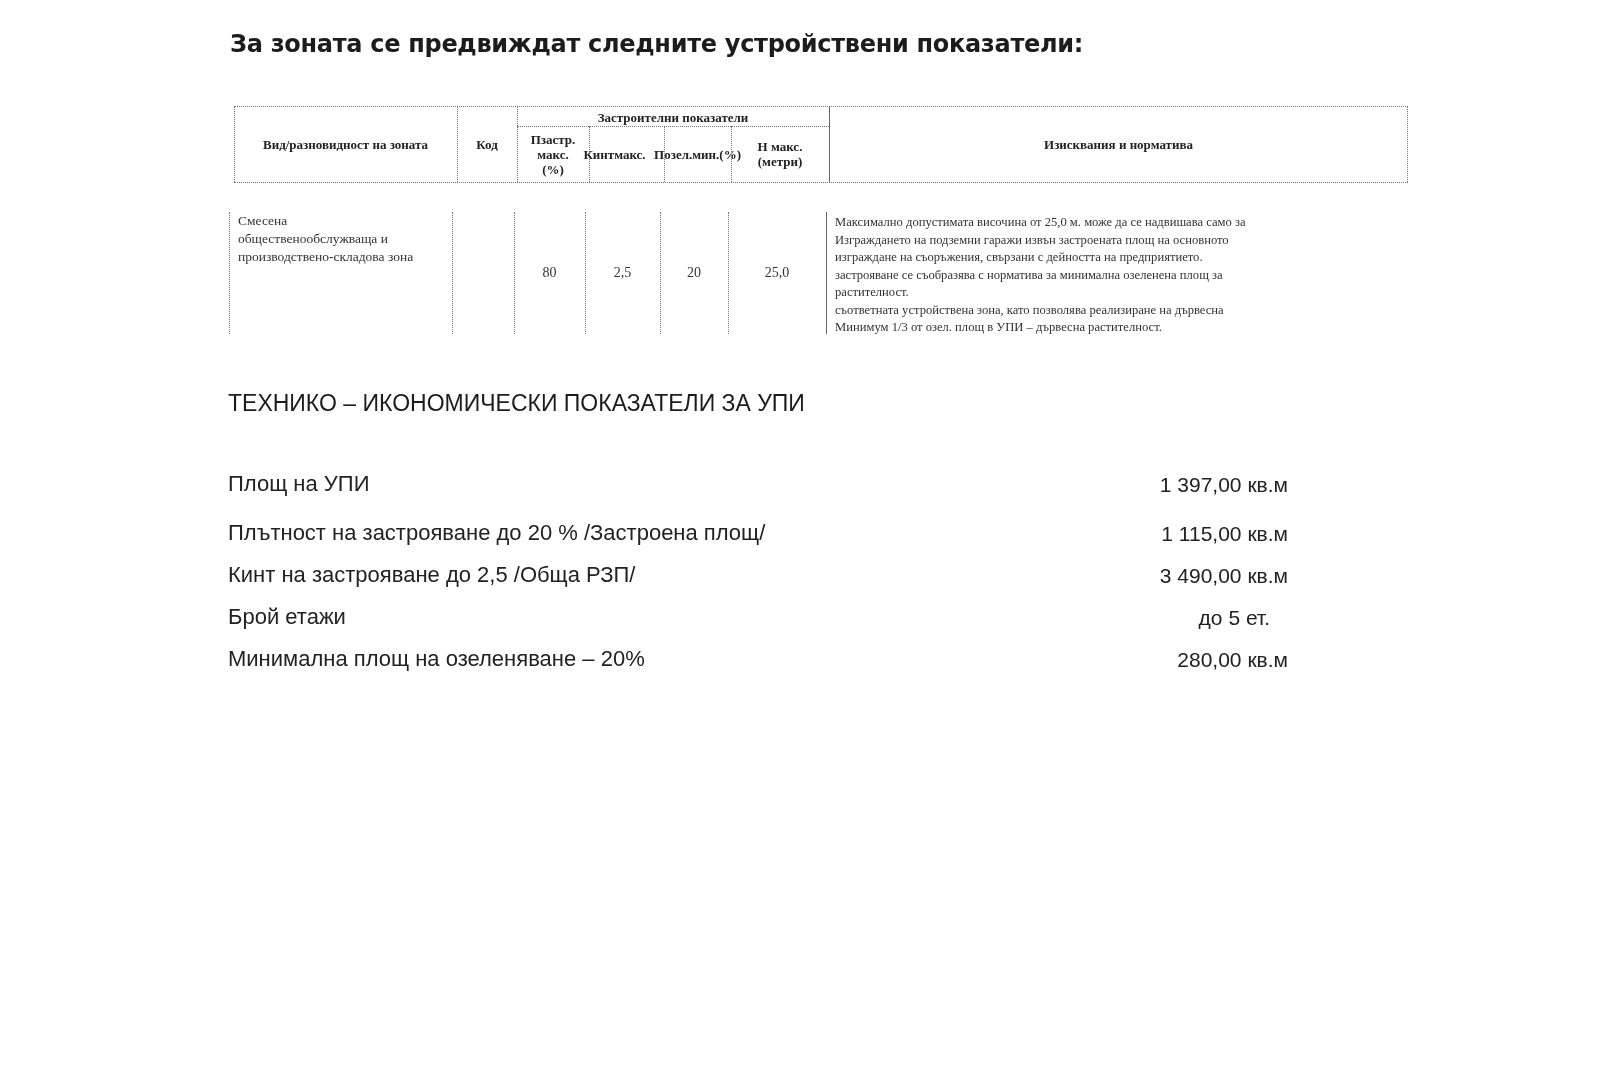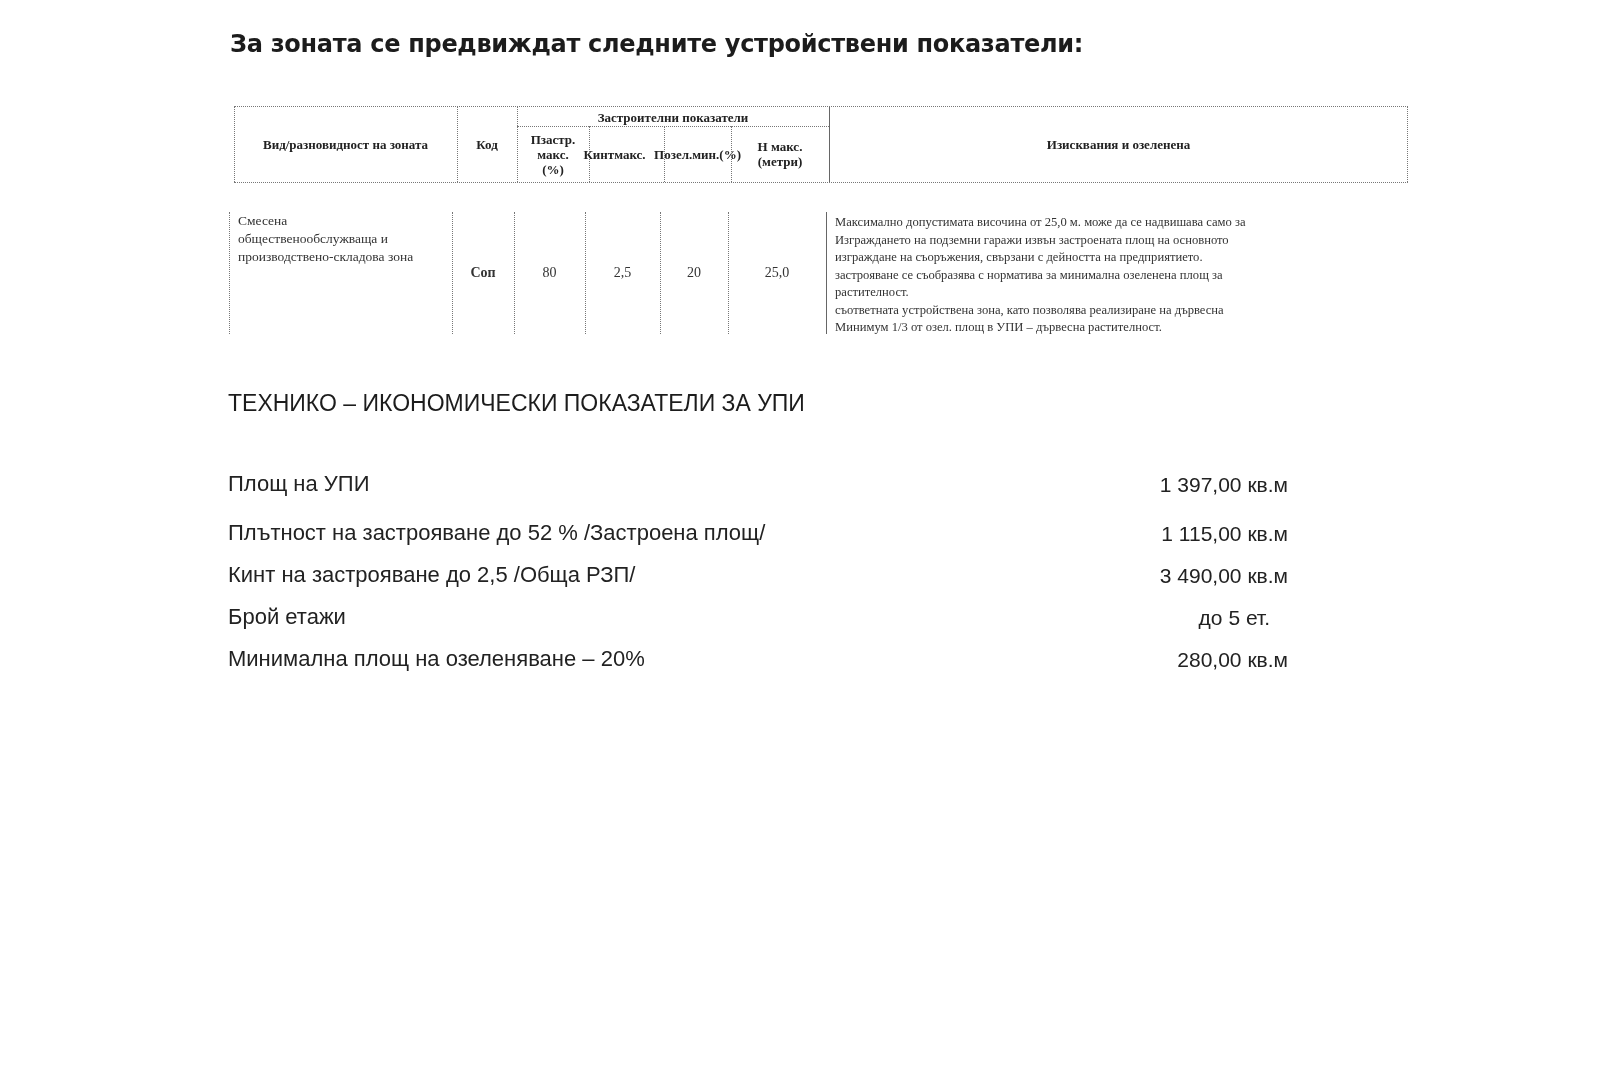--- a/index.html
+++ b/index.html
@@ -70,33 +70,32 @@
     <span>Позел.</span>
     <span>мин.</span>
     <span>(%)</span>
   </div>
   <div class="vline" style="left:497px;top:19px;height:56px;"></div>
   <div class="hc" style="left:497px;top:19px;width:98px;height:56px;flex-direction:column;">
     <span>Н макс.</span>
     <span>(метри)</span>
   </div>
   <div class="vline" style="left:595px;top:0;height:75px;border-left:1px solid #666;"></div>
-  <div class="hc" style="left:595px;width:579px;">Изисквания и озеленена</div>
+  <div class="hc" style="left:595px;width:579px;">Изисквания и норматива</div>
   <div class="vline" style="left:1173px;top:0;height:75px;"></div>
 </div>
 
 <div class="trow">
   <div class="vline" style="left:0;top:0;height:122px;"></div>
   <div class="bc zone-name" style="left:0;width:215px;flex-direction:column;align-items:flex-start;">
     <span>Смесена</span>
     <span>общественообслужваща и</span>
     <span>производствено-складова зона</span>
   </div>
   <div class="vline" style="left:223px;top:0;height:122px;"></div>
-  <div class="bc" style="left:223px;width:62px;font-weight:bold;">Соп</div>
   <div class="vline" style="left:285px;top:0;height:122px;"></div>
   <div class="bc" style="left:285px;width:71px;">80</div>
   <div class="vline" style="left:356px;top:0;height:122px;"></div>
   <div class="bc" style="left:356px;width:75px;">2,5</div>
   <div class="vline" style="left:431px;top:0;height:122px;"></div>
   <div class="bc" style="left:431px;width:68px;">20</div>
   <div class="vline" style="left:499px;top:0;height:122px;"></div>
   <div class="bc" style="left:499px;width:98px;">25,0</div>
   <div class="vline" style="left:597px;top:0;height:122px;border-left:1px solid #666;"></div>
   <div class="notes">
@@ -110,21 +109,21 @@
   </div>
 </div>
 
 <div class="section-title">ТЕХНИКО – ИКОНОМИЧЕСКИ ПОКАЗАТЕЛИ ЗА УПИ</div>
 
 <div class="kpi-row" style="top:471px;">
   <span class="kpi-label">Площ на УПИ</span>
   <span class="kpi-value">1 397,00 кв.м</span>
 </div>
 <div class="kpi-row" style="top:520px;">
-  <span class="kpi-label">Плътност на застрояване до 52 % /Застроена площ/</span>
+  <span class="kpi-label">Плътност на застрояване до 20 % /Застроена площ/</span>
   <span class="kpi-value">1 115,00 кв.м</span>
 </div>
 <div class="kpi-row" style="top:562px;">
   <span class="kpi-label">Кинт на застрояване до 2,5 /Обща РЗП/</span>
   <span class="kpi-value">3 490,00 кв.м</span>
 </div>
 <div class="kpi-row" style="top:604px;">
   <span class="kpi-label">Брой етажи</span>
   <span class="kpi-value" style="right:18px;">до 5 ет.</span>
 </div>

